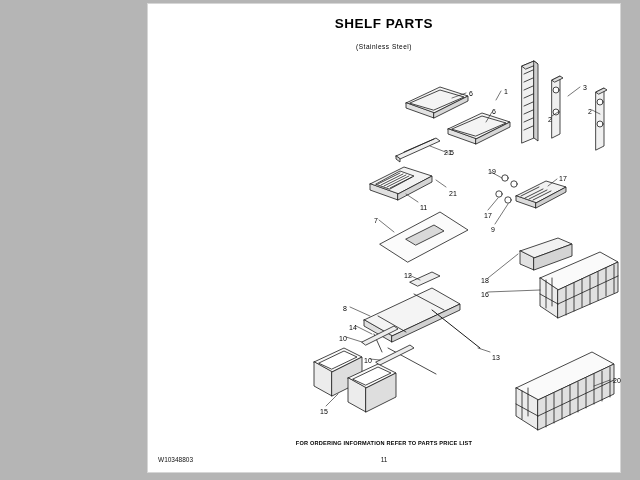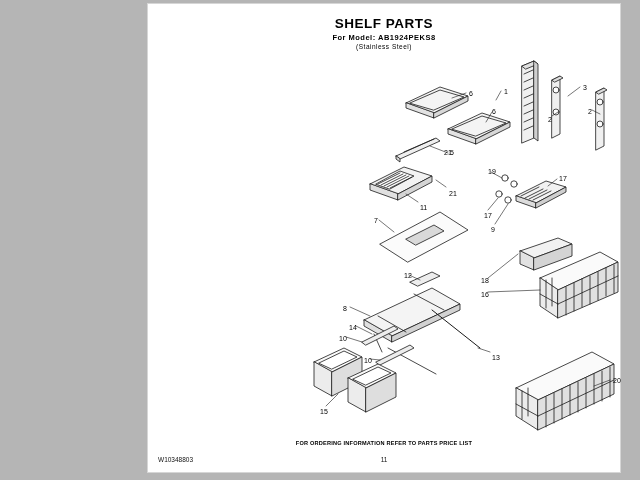--- a/index.html
+++ b/index.html
@@ -89,21 +89,20 @@
     line-height: 1;
   }
 </style>
 </head>
 <body>
 
 <div id="page">
   <div id="sheet">
 
     <div class="title" id="doc-title">SHELF PARTS</div>
-    <div class="title" id="doc-model">For Model: AB1924PEKS8</div>
     <div class="title" id="doc-finish">(Stainless Steel)</div>
 
     <svg id="art" viewBox="0 0 472 468">
       <g fill="none" stroke="#1a1a1a" stroke-width="0.8" stroke-linejoin="round" stroke-linecap="round">
 
         <g>
           <path d="M258 99 L292 83 L320 92 L286 109 Z" fill="#f4f4f4"></path>
           <path d="M258 99 L258 104 L286 114 L286 109 Z" fill="#e2e2e2"></path>
           <path d="M286 109 L320 92 L320 97 L286 114 Z" fill="#d8d8d8"></path>
           <path d="M262 99 L292 86 L316 93 L286 106 Z"></path>

